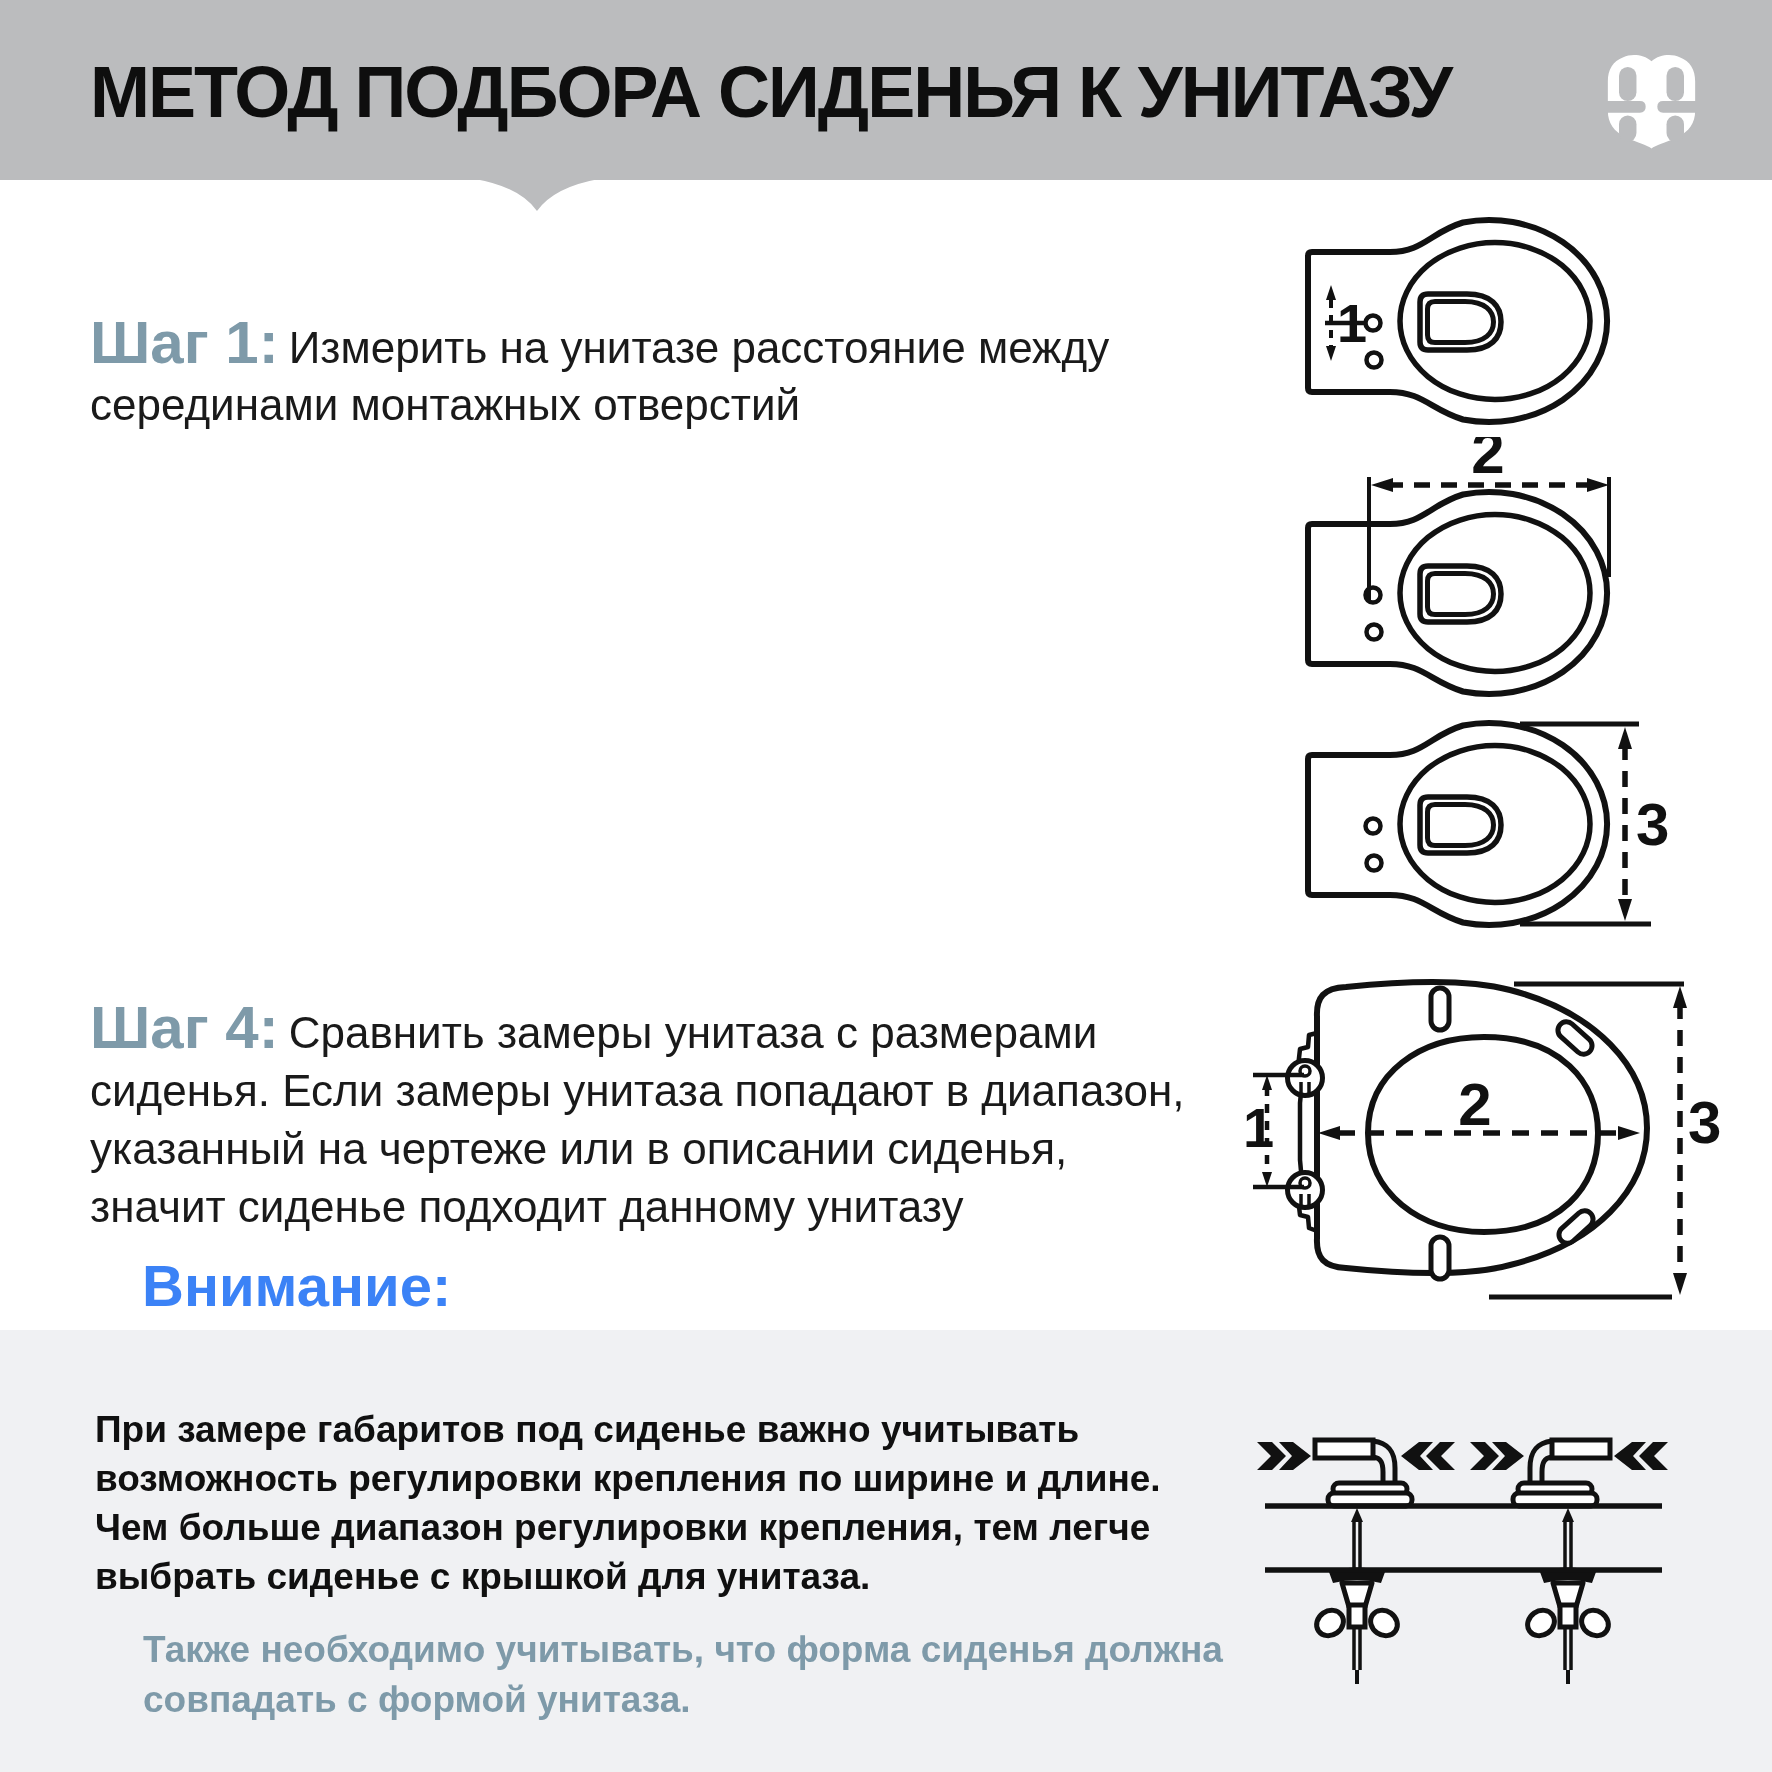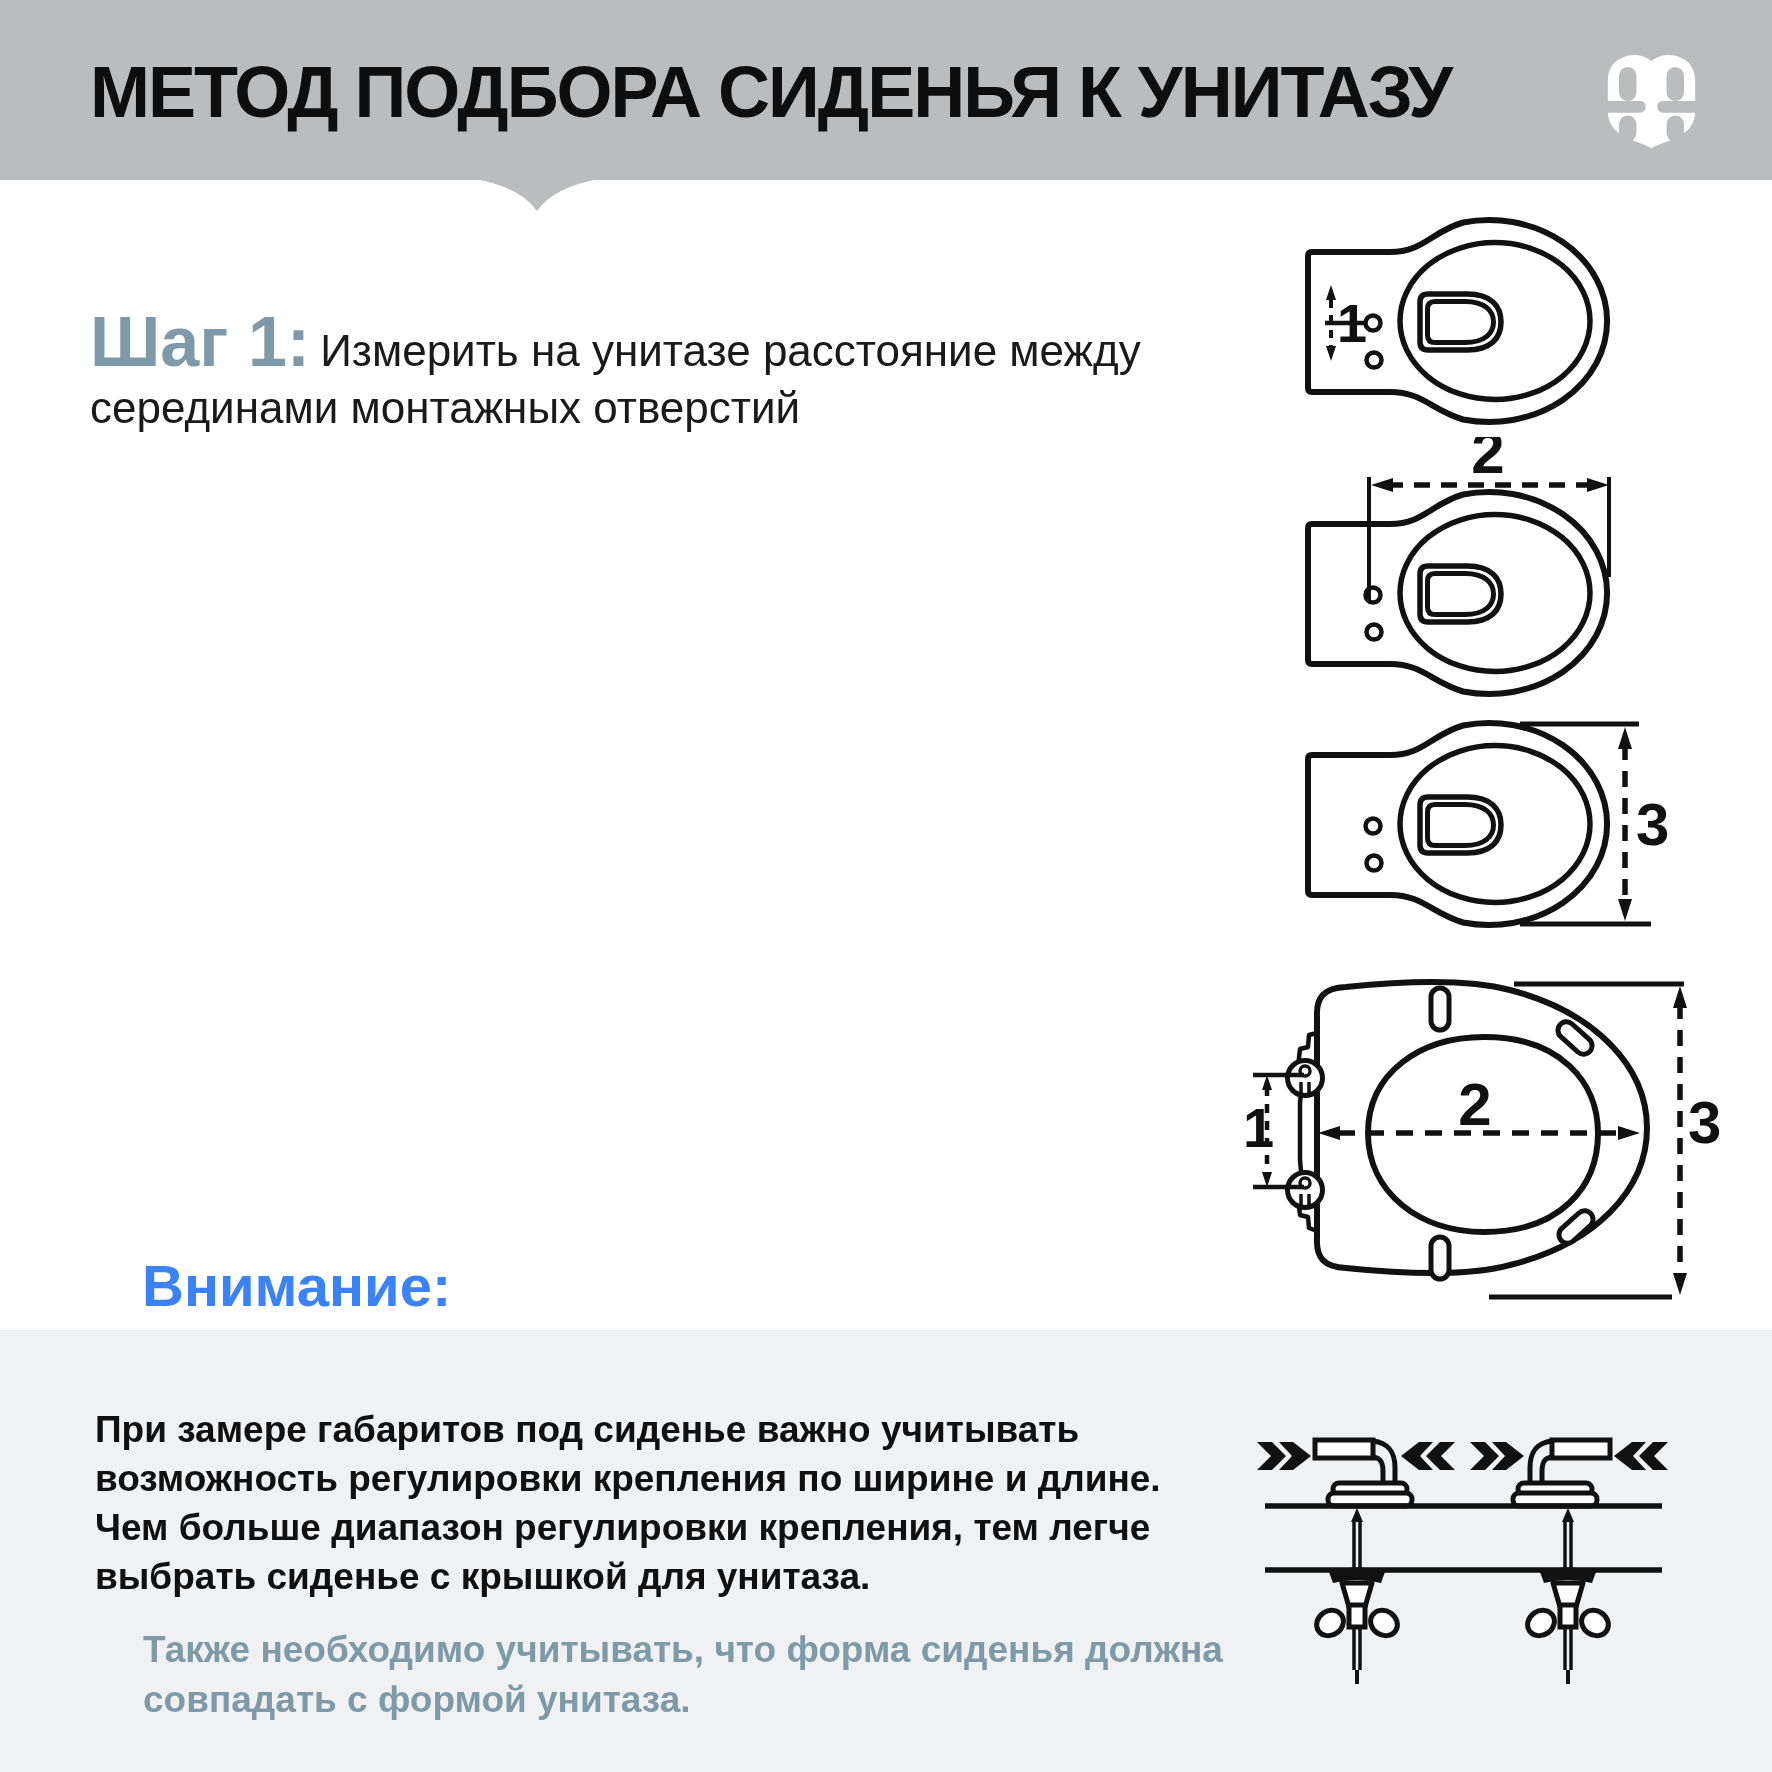--- a/index.html
+++ b/index.html
@@ -6,21 +6,21 @@
   .page{position:relative;width:1772px;height:1772px;background:#ffffff;overflow:hidden;
         font-family:"Liberation Sans",sans-serif;color:#161616;}
   
   .header{position:absolute;left:0;top:0;width:1772px;height:180px;background:#bbbcbe;}
   .title{position:absolute;left:90px;top:0;height:184px;display:flex;align-items:center;
          font-size:72px;font-weight:700;letter-spacing:-2px;color:#0e0e0e;white-space:nowrap;}
   .header-notch{position:absolute;left:475px;top:179px;width:124px;height:34px;}
   .logo{position:absolute;left:1603px;top:52px;width:97px;height:98px;}
   
   .step{position:absolute;left:90px;width:1140px;font-size:44px;line-height:57px;color:#1a1a1a;}
-  .step-label{font-size:70px;font-weight:700;color:#7e9aa9;margin-right:10px;}
+  .step-label{font-size:60px;font-weight:700;color:#7e9aa9;margin-right:10px;}
   .step-text{white-space:pre-line;}
   .s1{top:270px;} .s2{top:497px;} .s3{top:747px;} .s4{top:955px;line-height:58px;}
   .attention{position:absolute;left:106px;top:1252px;font-size:58px;font-weight:700;color:#3b82f6;margin-left:36px;}
   
   .panel{position:absolute;left:0;top:1330px;width:1772px;height:442px;background:#f0f1f3;}
   .note-black{position:absolute;left:95px;top:1368px;width:1120px;font-size:37px;font-weight:700;
               line-height:49px;color:#101010;white-space:pre-line;}
   .note-accent{position:absolute;left:95px;top:1588px;width:1120px;font-size:37px;font-weight:700;
                line-height:50px;color:#7e9aa9;white-space:pre-line;margin-left:48px;}
   
@@ -49,20 +49,24 @@
       <rect x="65.5" y="15" width="18" height="35" rx="9"></rect>
       <path d="M-2,50 H38 Q44,50 44,56 Q44,62 38,62 H-2 Z"></path>
       <path d="M102,50 H62 Q56,50 56,56 Q56,62 62,62 H102 Z"></path>
       <rect x="16.5" y="65" width="18" height="27" rx="9"></rect>
       <rect x="65.5" y="65" width="18" height="27" rx="9"></rect>
     </g>
   </svg>
 
   <p class="step s1"><span class="step-label">Шаг 1:</span><span class="step-text">Измерить на унитазе расстояние между
 серединами монтажных отверстий</span></p>
+  <p class="step s4"><span class="step-label">Шаг 4:</span><span class="step-text">Сравнить замеры унитаза с размерами
+сиденья. Если замеры унитаза попадают в диапазон,
+указанный на чертеже или в описании сиденья,
+значит сиденье подходит данному унитазу</span></p>
 
   <div class="attention">Внимание:</div>
 
   <div class="panel"></div>
   <p class="note-black">При замере габаритов под сиденье важно учитывать
 возможность регулировки крепления по ширине и длине.
 Чем больше диапазон регулировки крепления, тем легче
 выбрать сиденье с крышкой для унитаза.</p>
   <p class="note-accent">Также необходимо учитывать, что форма сиденья должна
 совпадать с формой унитаза.</p>

